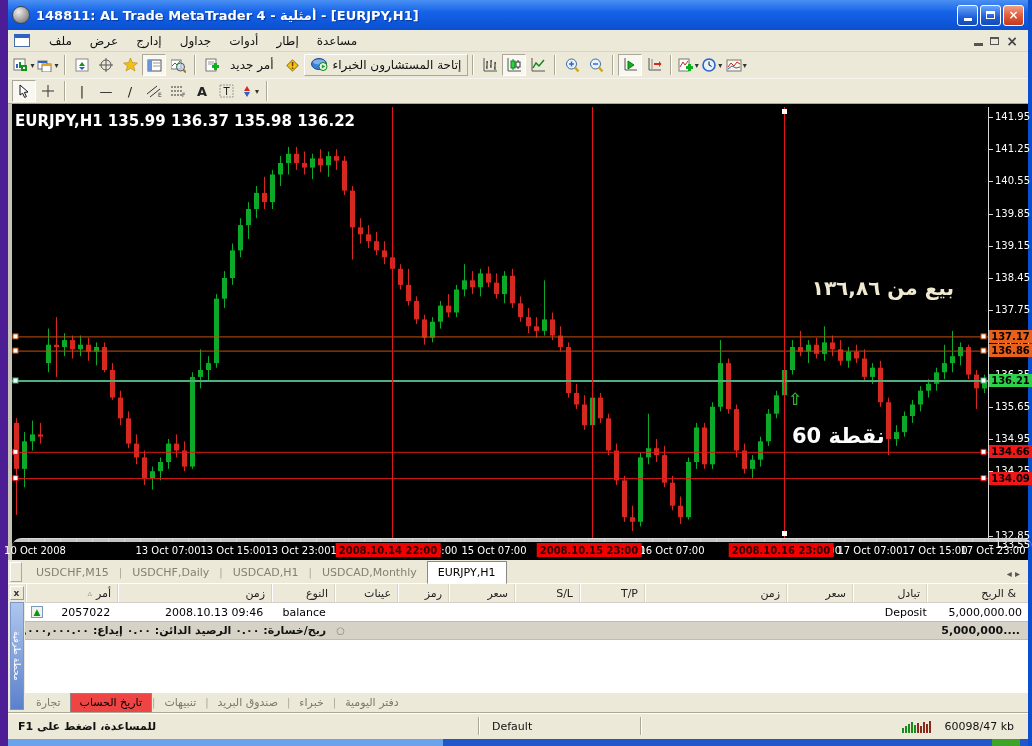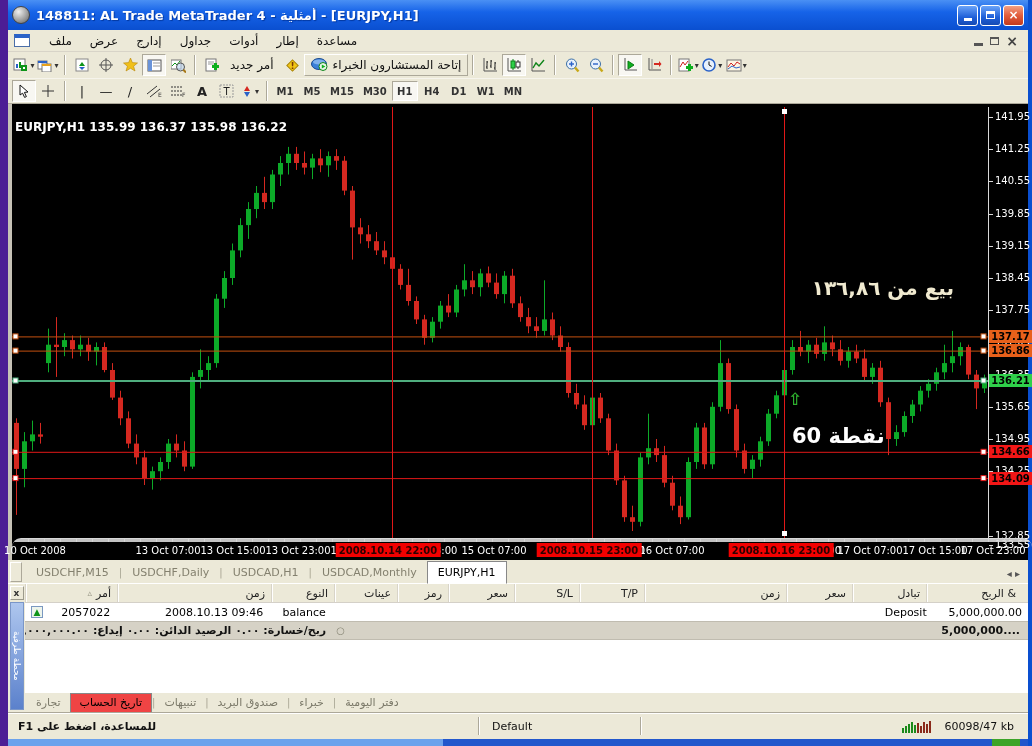--- a/index.html
+++ b/index.html
@@ -38,21 +38,21 @@
   .tbtn .dd{font-size:8px;color:#333;margin-left:1px;}
   .tbtn-label{font-size:12px;color:#111;padding:0 6px;white-space:nowrap;}
   .ea-button{display:flex;align-items:center;border:1px solid;border-color:#fff #aca899 #aca899 #fff;height:22px;padding:0 6px;background:#ece9d8;}
   .tf{min-width:26px;height:20px;font-size:10px;font-weight:bold;color:#333;display:flex;align-items:center;justify-content:center;border:1px solid transparent;padding:0 3px;}
   .tf.active{border-color:#aca899 #fff #fff #aca899;background:#f8f7f2;}
   .toolglyph{font-size:13px;color:#222;}
 
   
   .chartArea{height:456px;background:#000;border-left:4px solid #c6c2b6;position:relative;}
   #plot-svg{position:absolute;left:0;top:3px;}
-  .chart-info{position:absolute;left:3px;top:16px;color:#fff;font-size:12px;font-weight:bold;white-space:nowrap;z-index:5;}
+  .chart-info{position:absolute;left:3px;top:8px;color:#fff;font-size:15px;font-weight:bold;white-space:nowrap;z-index:5;}
   .price-axis{position:absolute;left:976px;top:3px;width:44px;height:431px;border-left:1px solid #d8d8d8;}
   .ptick{position:absolute;left:6px;color:#fff;font-size:10px;white-space:nowrap;}
   .ptick::before{content:"";position:absolute;left:-6px;top:6px;width:4px;height:1px;background:#d8d8d8;}
   .ptag{position:absolute;left:977px;width:43px;height:13px;font-size:10px;font-weight:bold;color:#000;display:flex;align-items:center;justify-content:center;z-index:6;}
   .time-axis{position:absolute;left:0;top:434px;width:1020px;height:22px;border-top:1px solid #d8d8d8;background:
       linear-gradient(0deg, transparent 0 18px, rgba(216,216,216,.9) 18px) ,
       repeating-linear-gradient(90deg,#bbb 0 1px,transparent 1px 16px);background-size:100% 100%,100% 3px;background-repeat:no-repeat;border-radius:9px;}
   .tlabel{position:absolute;top:6px;color:#fff;font-size:10px;white-space:nowrap;transform:translateX(-50%);}
   .ttag{position:absolute;top:4px;height:14px;padding:0 3px;background:#f20000;color:#2a0000;font-size:10px;font-weight:bold;display:flex;align-items:center;transform:translateX(-50%);white-space:nowrap;z-index:4;}
   .ann-sell{position:absolute;color:#f0ead0;font-size:20px;font-weight:bold;white-space:nowrap;z-index:5;}
@@ -355,31 +355,20 @@
         </svg>
     </span>
     <span class="tbtn">
       <svg width="13" height="13">
           <path d="M3 6 L6 1 L9 6 Z" fill="#d52820"></path>
           <path d="M3 7 L9 7 L6 12 Z" fill="#2a62c8"></path>
         </svg>
         <span class="dd">▾</span>
     </span>
     <span class="tsep"></span>
-    <span id="tf-box" style="display:flex;align-items:center;gap:1px;">
-        <span class="tf">M1</span>
-        <span class="tf">M5</span>
-        <span class="tf">M15</span>
-        <span class="tf">M30</span>
-        <span class="tf active">H1</span>
-        <span class="tf">H4</span>
-        <span class="tf">D1</span>
-        <span class="tf">W1</span>
-        <span class="tf">MN</span>
-      </span>
   </div>
 
   <div class="chartArea">
     <div class="chart-info">EURJPY,H1  135.99 136.37 135.98 136.22</div>
     <svg id="plot-svg" width="976" height="431">
         <rect x="4" y="311.3" width="1" height="96.6" fill="#d52820"></rect>
         <rect x="2" y="315.9" width="5" height="46.0" fill="#d52820"></rect>
         <rect x="12" y="325.1" width="1" height="55.2" fill="#0caa28"></rect>
         <rect x="10" y="334.3" width="5" height="27.6" fill="#0caa28"></rect>
         <rect x="20" y="313.6" width="1" height="29.9" fill="#0caa28"></rect>

